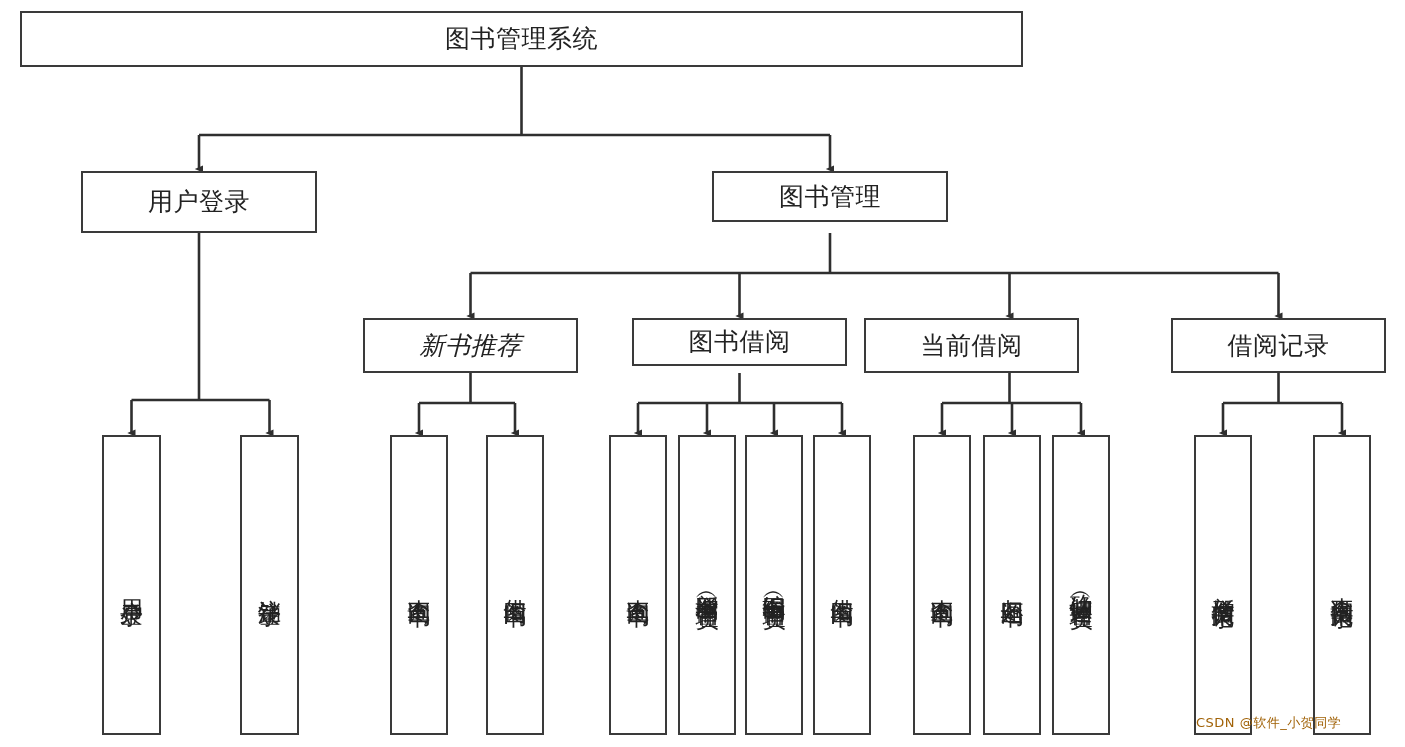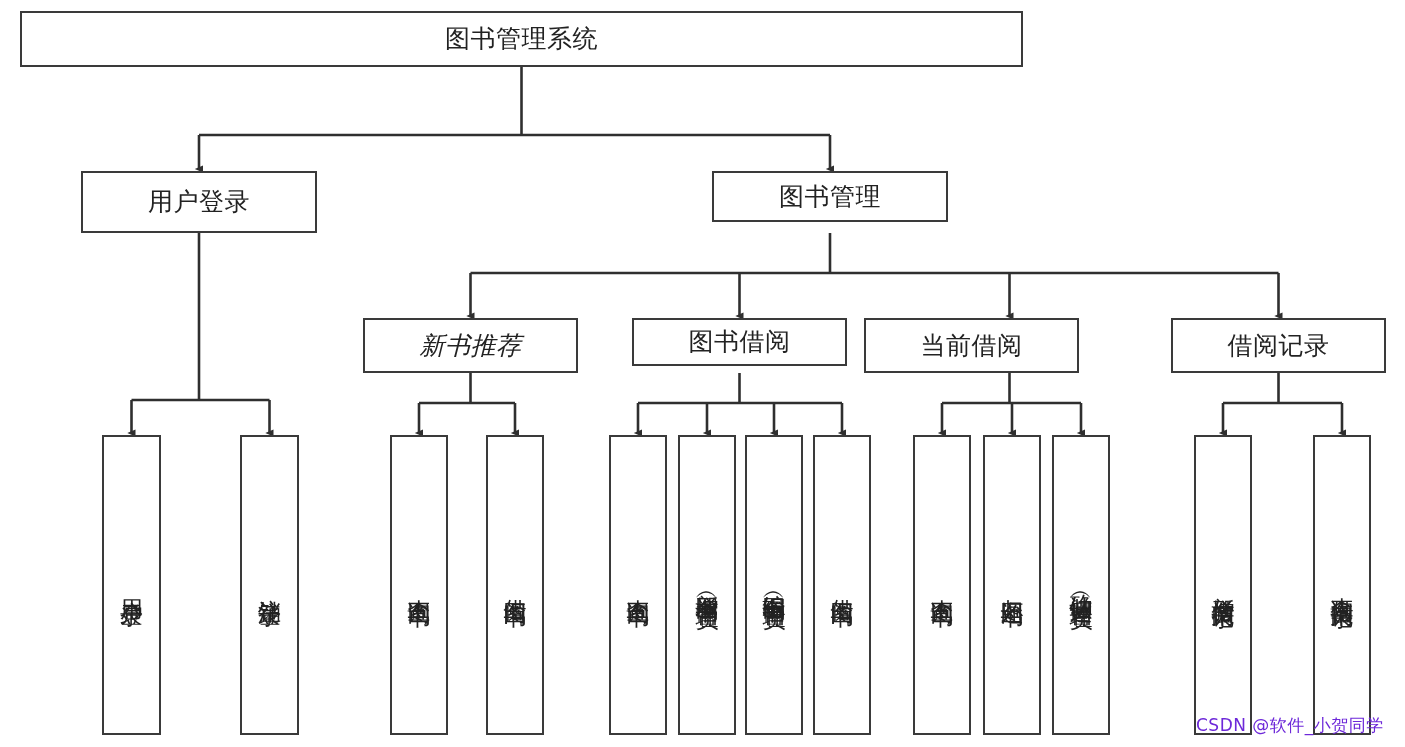--- a/index.html
+++ b/index.html
@@ -51,22 +51,22 @@
   .node-label {
     display: block;
     white-space: nowrap;
   }
   .node.root {
     border-width: 2.5px;
     text-align: center;
   }
   #watermark {
     position: absolute;
-    color: #6d28d9;
-    font-size: 17px;
+    color: #a16207;
+    font-size: 13px;
     letter-spacing: 0.5px;
     white-space: nowrap;
     font-family: "DejaVu Sans", "Liberation Sans", sans-serif;
   }
 </style>
 </head>
 <body>
 
 <div id="diagram-canvas">
 

